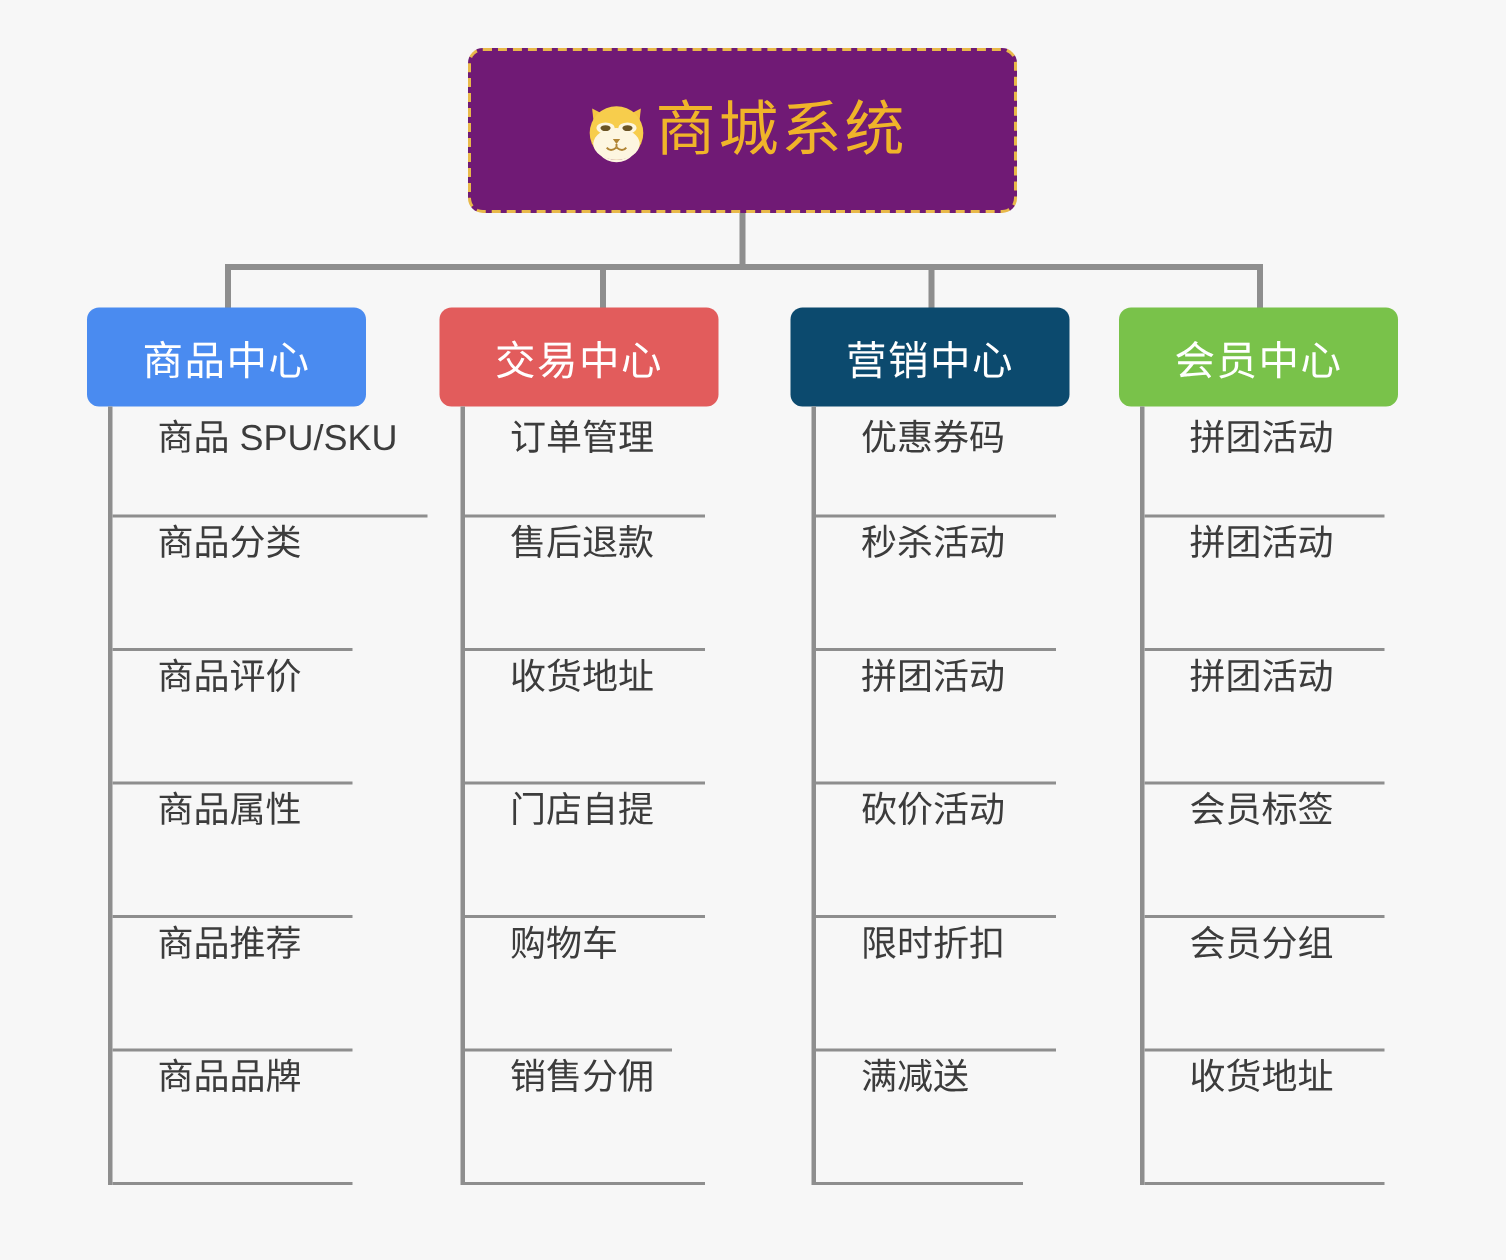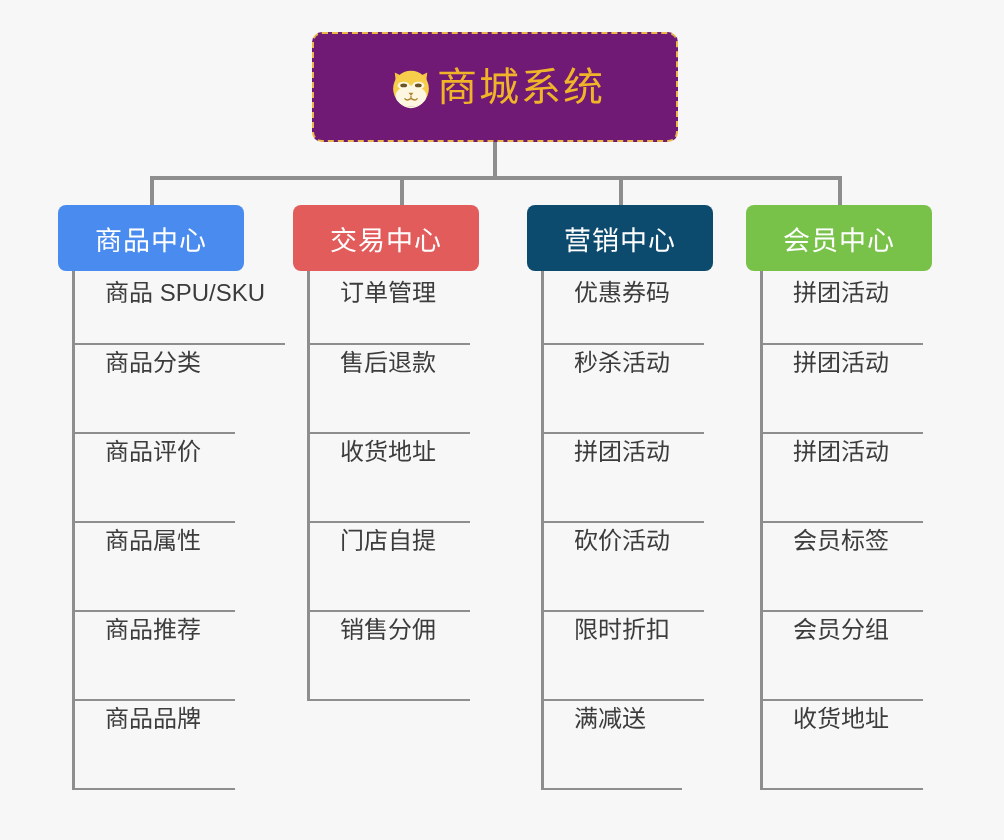--- a/index.html
+++ b/index.html
@@ -214,20 +214,23 @@
         </div>
         <div class="leaf-item" style="width:160px">
           <span class="leaf-label">售后退款</span>
         </div>
         <div class="leaf-item" style="width:160px">
           <span class="leaf-label">收货地址</span>
         </div>
         <div class="leaf-item" style="width:160px">
           <span class="leaf-label">门店自提</span>
         </div>
+        <div class="leaf-item" style="width:138px">
+          <span class="leaf-label">购物车</span>
+        </div>
         <div class="leaf-item" style="width:160px">
           <span class="leaf-label">销售分佣</span>
         </div>
       </div>
     </div>
 
     <div class="column col-3">
       <div class="cat-box" style="background:#0c4a6e">
         <span class="cat-label">营销中心</span>
       </div>

